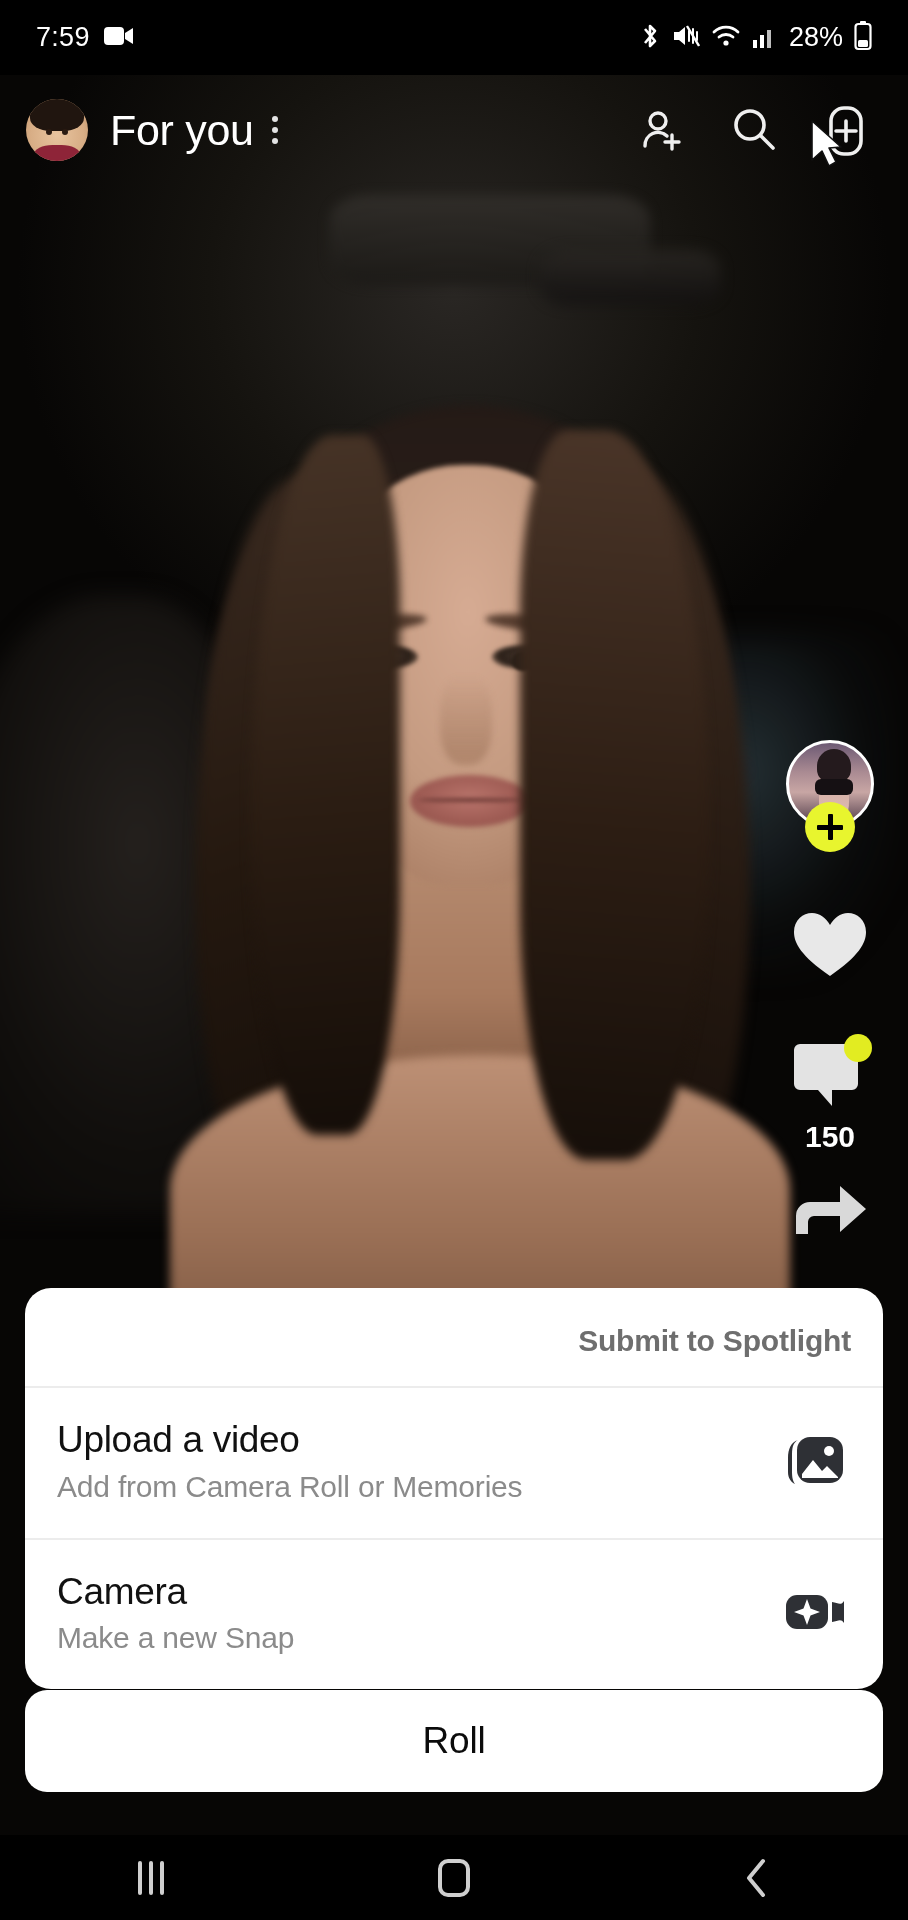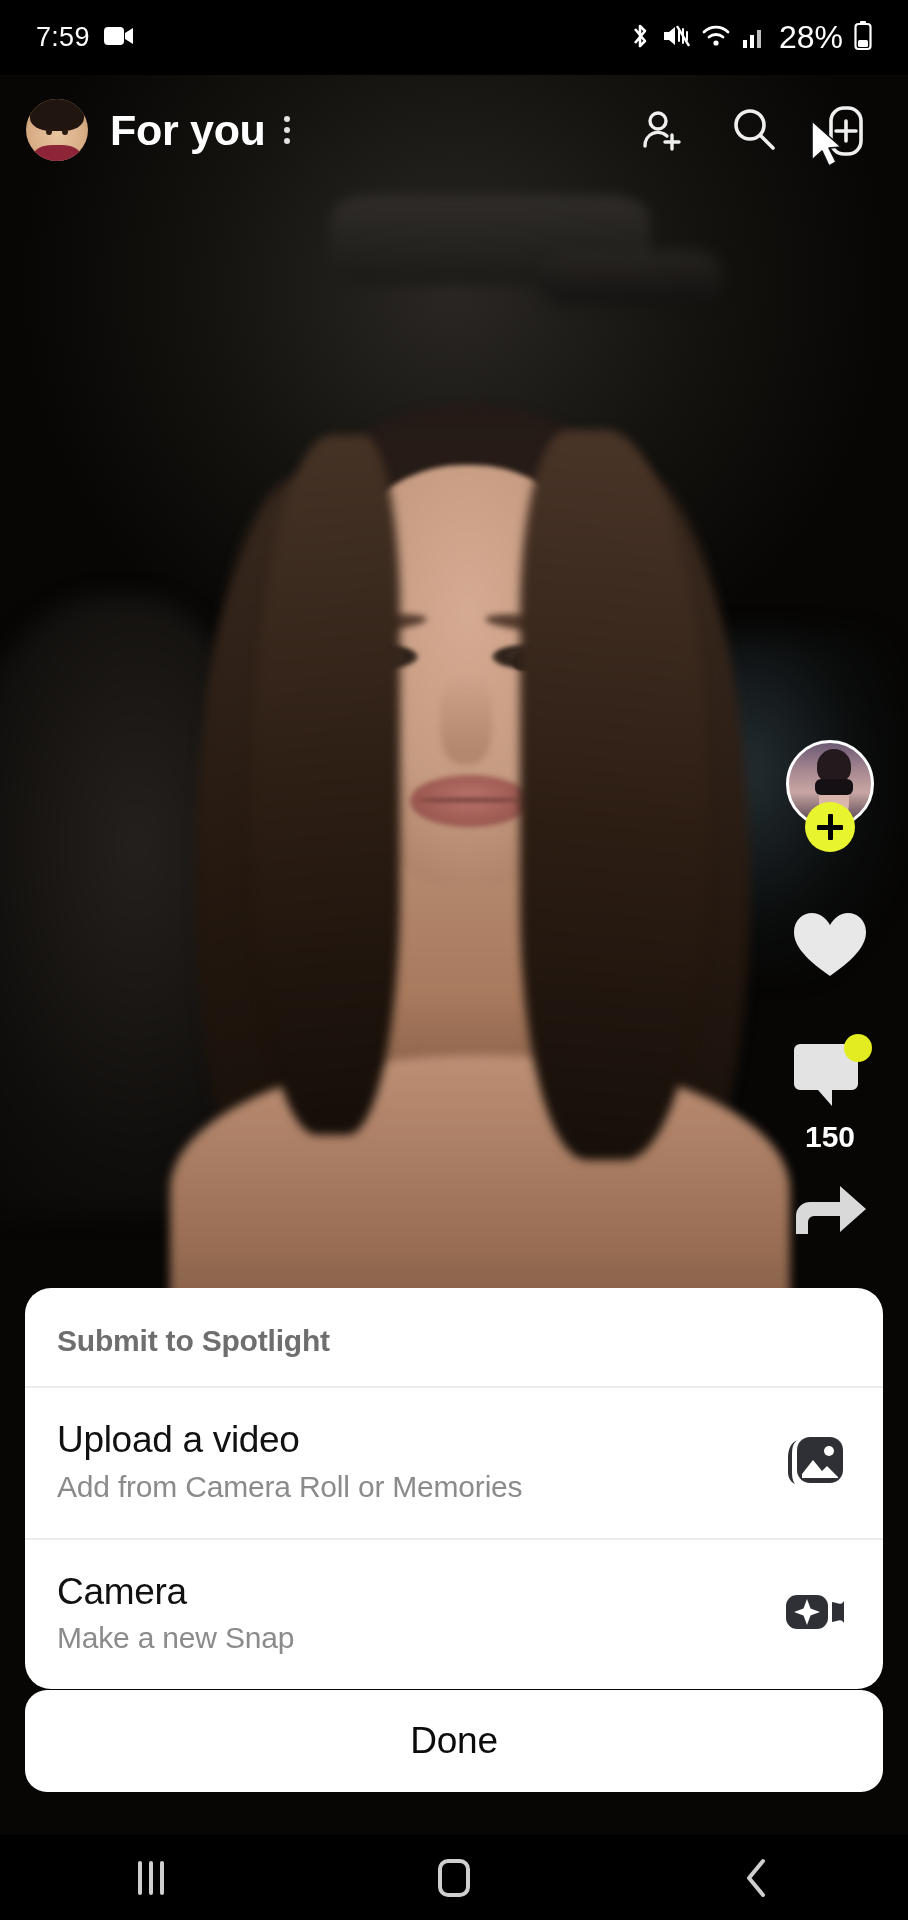--- a/index.html
+++ b/index.html
@@ -135,21 +135,21 @@
 
   
   .statusbar {
     position:absolute; left:0; top:0; width:908px; height:75px;
     display:flex; align-items:center; justify-content:space-between;
     padding:0 36px; color:#fff; z-index:20; background:#000;
   }
   .sb-left { display:flex; align-items:center; gap:14px; }
   .sb-time { font-size:27px; font-weight:400; letter-spacing:.3px; }
   .sb-right { display:flex; align-items:center; gap:11px; }
-  .sb-pct { font-size:32px; }
+  .sb-pct { font-size:27px; }
 
   
   .topbar {
     position:absolute; left:0; top:80px; width:908px; height:100px;
     display:flex; align-items:center; z-index:20; padding:0 26px;
   }
   .avatar-bm {
     width:62px; height:62px; border-radius:50%;
     background:radial-gradient(circle at 50% 58%, #e8c49f 0%, #d8ae86 55%, #b98b63 100%);
     position:relative; overflow:hidden; flex:0 0 auto;
@@ -161,21 +161,21 @@
   .bm-body {
     position:absolute; left:8px; bottom:-8px; width:46px; height:24px;
     background:#8e2438; border-radius:40% 40% 0 0;
   }
   .bm-eye-l, .bm-eye-r {
     position:absolute; top:30px; width:6px; height:6px; background:#2a1b12; border-radius:50%;
   }
   .bm-eye-l { left:20px; }
   .bm-eye-r { left:36px; }
   .tb-title {
-    color:#fff; font-size:43px; font-weight:700; margin-left:22px; letter-spacing:-.3px;
+    color:#fff; font-size:43px; font-weight:400; margin-left:22px; letter-spacing:-.3px;
   }
   .tb-dots { margin-left:18px; display:flex; flex-direction:column; gap:5px; align-items:center; }
   .tb-dots i { width:6px; height:6px; background:#e3e3e3; border-radius:50%; display:block; }
   .tb-spacer { flex:1; }
   .tb-icons { display:flex; align-items:center; gap:40px; margin-right:10px; }
   .tb-icon { position:relative; width:52px; height:52px; }
   .cursor-arrow { position:absolute; left:-14px; top:14px; z-index:5; }
 
   
   .rail { position:absolute; right:22px; top:740px; width:112px; z-index:15; }
@@ -219,21 +219,21 @@
     background:#e2ec21; border-radius:50%;
   }
 
   
   .sheet {
     position:absolute; left:25px; top:1288px; width:858px;
     background:#fff; border-radius:26px; z-index:30; overflow:hidden;
   }
   .sheet-title {
     padding:36px 32px 28px 32px;
-    font-size:30px; font-weight:700; color:#6e6e6e; letter-spacing:-.2px;
+    font-size:30px; font-weight:700; color:#6e6e6e; letter-spacing:-.2px;text-align:right;
   }
   .sheet-sep { height:2px; background:#ececec; }
   .sheet-row {
     display:flex; align-items:center; padding:30px 32px 34px 32px; gap:16px;
   }
   .row-texts { flex:1; min-width:0; }
   .row-title { font-size:37px; color:#111; font-weight:400; letter-spacing:-.3px; line-height:1.18; }
   .row-sub { font-size:30px; color:#8b8b8b; margin-top:8px; letter-spacing:-.2px; }
   .row-icon { flex:0 0 auto; width:70px; height:70px; display:flex; align-items:center; justify-content:center; }
 
@@ -453,21 +453,21 @@
       <div class="row-icon">
         <svg width="64" height="46" viewBox="0 0 64 46">
           <rect x="2" y="6" width="42" height="34" rx="11" fill="#2e3035"></rect>
           <path d="M48 13 C54 14 57 17 60 12 L60 34 C57 29 54 32 48 33 Z" fill="#2e3035"></path>
           <path d="M23 10 L26.5 19.5 L36 23 L26.5 26.5 L23 36 L19.5 26.5 L10 23 L19.5 19.5 Z" fill="#fff"></path>
         </svg>
       </div>
     </div>
   </div>
 
-  <div class="done-btn">Done</div>
+  <div class="done-btn">Roll</div>
 
   <div class="navbar">
     <div class="nav-btn">
       <span class="nav-recents">
           <i></i>
           <i></i>
           <i></i>
         </span>
     </div>
     <div class="nav-btn">

